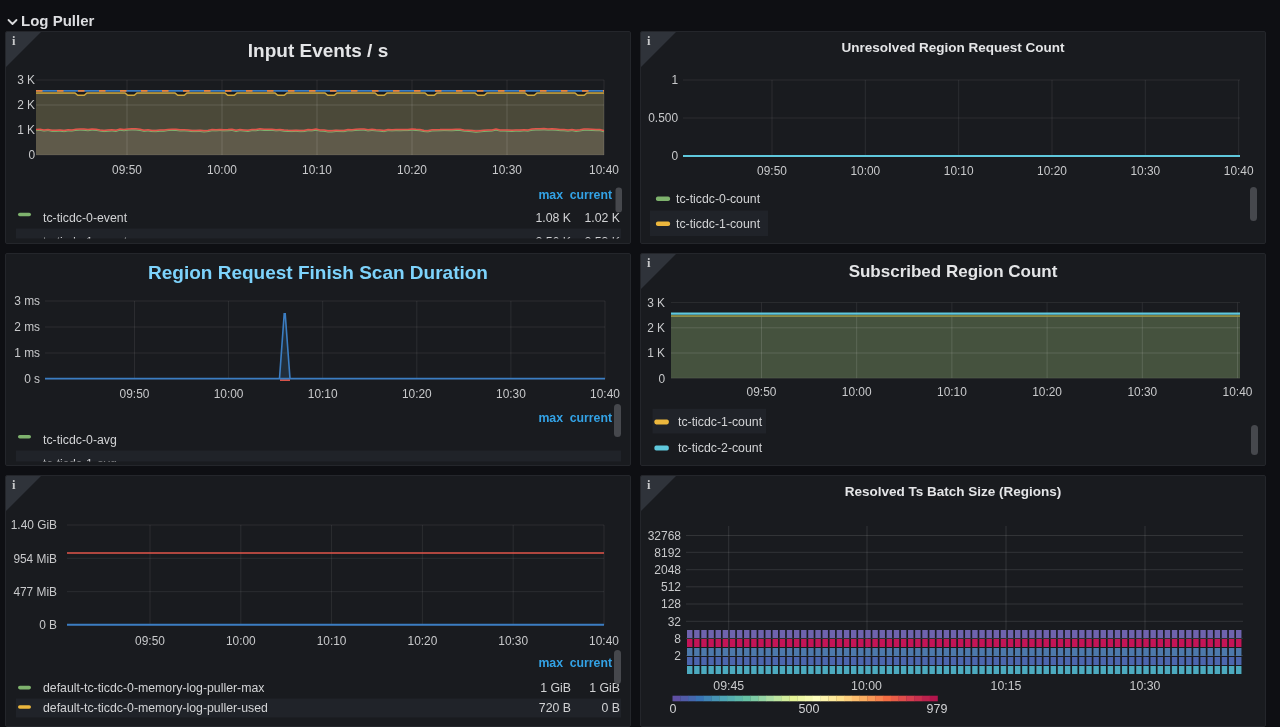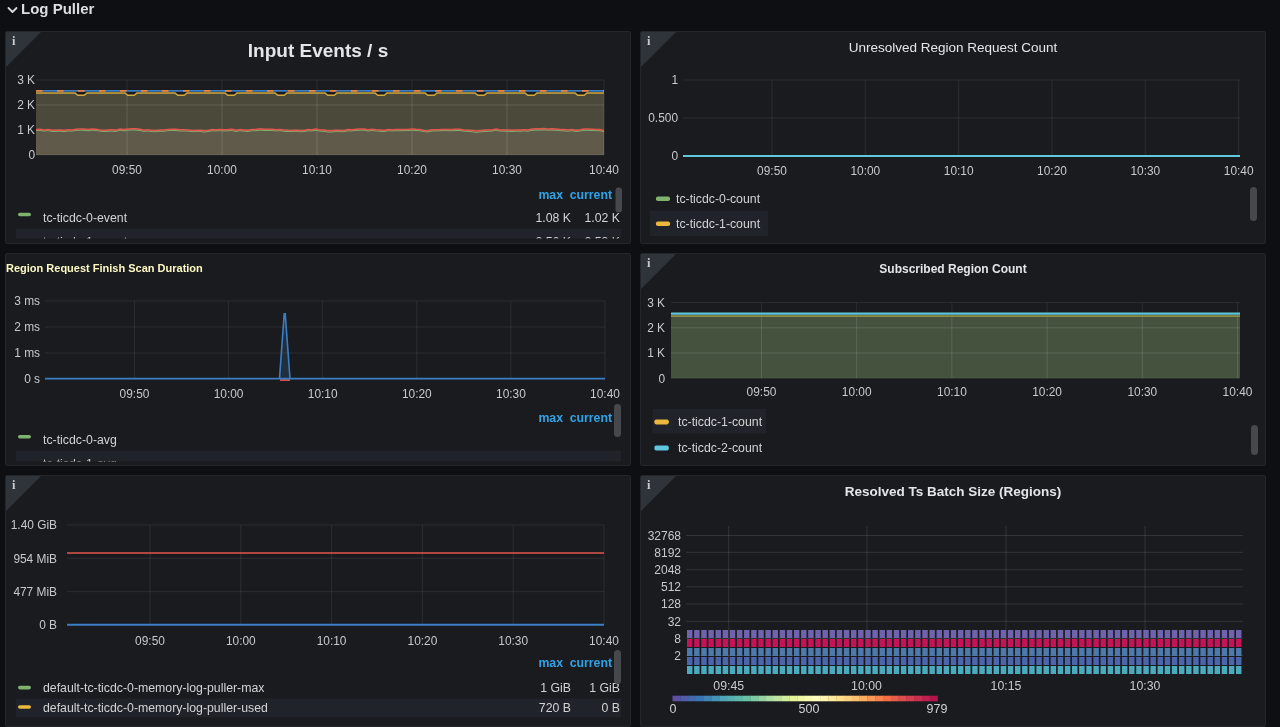--- a/index.html
+++ b/index.html
@@ -1,13 +1,13 @@
 <!DOCTYPE html>
 <html><head><meta charset="utf-8"><style>html,body{margin:0;padding:0}body{width:1280px;height:727px;background:#0e0f13;font-family:"Liberation Sans",sans-serif;overflow:hidden;position:relative;-webkit-font-smoothing:antialiased}svg text{font-family:"Liberation Sans",sans-serif}</style></head><body>
-<div style="position:absolute;left:0;top:0;width:1048px;height:30px">
+<div style="position:absolute;left:0;top:12px;width:1048px;height:30px">
     <svg width="18" height="18" style="position:absolute;left:3px;top:1px" viewBox="0 0 18 18">
       <polyline points="5.5,7 9.5,11 13.5,7" fill="none" stroke="#d8d9db" stroke-width="1.8" stroke-linecap="round" stroke-linejoin="round"></polyline>
     </svg>
     <div style="position:absolute;left:21px;top:0px;font-size:15px;font-weight:bold;color:#dcdde0">Log Puller</div>
   </div>
 <div style="position:absolute;left:5px;top:31px;width:626px;height:213px;background:#191b1f;border:1px solid #24262b;border-radius:2px;overflow:hidden;box-sizing:border-box">
     <div style="position:absolute;left:0;top:0;width:0;height:0;border-top:35px solid #2f333a;border-right:35px solid transparent"></div>
     <div style="position:absolute;left:6px;top:2px;font-family:'Liberation Serif',serif;font-weight:bold;font-size:12.5px;color:#c9cacc">i</div>
     <svg width="624" height="211" viewBox="0 0 624 211" style="position:absolute;left:-1px;top:-1px">
       <path d="M31.0,62.0 L70.0,62.0 L72.8,64.3 L79.2,64.3 L82.0,62.0 L120.0,62.0 L122.8,64.3 L129.2,64.3 L132.0,62.0 L170.0,62.0 L172.8,64.3 L179.2,64.3 L182.0,62.0 L220.0,62.0 L222.8,64.3 L229.2,64.3 L232.0,62.0 L270.0,62.0 L272.8,64.3 L279.2,64.3 L282.0,62.0 L320.0,62.0 L322.8,64.3 L329.2,64.3 L332.0,62.0 L370.0,62.0 L372.8,64.3 L379.2,64.3 L382.0,62.0 L420.0,62.0 L422.8,64.3 L429.2,64.3 L432.0,62.0 L470.0,62.0 L472.8,64.3 L479.2,64.3 L482.0,62.0 L520.0,62.0 L522.8,64.3 L529.2,64.3 L532.0,62.0 L570.0,62.0 L572.8,64.3 L579.2,64.3 L582.0,62.0 L599.0,62.0 L599.0,99.6 L595.0,98.5 L591.0,98.5 L587.0,98.3 L583.0,98.1 L579.0,98.1 L575.0,98.8 L571.0,99.3 L567.0,98.5 L563.0,99.0 L559.0,98.6 L555.0,98.5 L551.0,98.0 L547.0,97.8 L543.0,97.9 L539.0,97.6 L535.0,97.8 L531.0,97.8 L527.0,98.1 L523.0,99.0 L519.0,98.7 L515.0,99.1 L511.0,99.0 L507.0,99.3 L503.0,99.1 L499.0,98.9 L495.0,98.9 L491.0,98.0 L487.0,98.9 L483.0,99.1 L479.0,99.3 L475.0,99.7 L471.0,100.1 L467.0,99.6 L463.0,99.2 L459.0,99.0 L455.0,98.3 L451.0,98.3 L447.0,98.6 L443.0,98.5 L439.0,98.4 L435.0,98.6 L431.0,98.7 L427.0,98.8 L423.0,99.7 L419.0,99.4 L415.0,98.6 L411.0,98.3 L407.0,97.9 L403.0,98.4 L399.0,98.4 L395.0,98.6 L391.0,98.5 L387.0,98.7 L383.0,98.5 L379.0,99.5 L375.0,99.0 L371.0,98.7 L367.0,98.3 L363.0,98.8 L359.0,97.9 L355.0,98.0 L351.0,98.2 L347.0,98.7 L343.0,98.6 L339.0,99.5 L335.0,99.4 L331.0,99.3 L327.0,99.8 L323.0,99.8 L319.0,99.1 L315.0,98.9 L311.0,98.1 L307.0,98.7 L303.0,98.6 L299.0,99.4 L295.0,99.5 L291.0,99.2 L287.0,99.4 L283.0,99.3 L279.0,99.1 L275.0,98.4 L271.0,98.7 L267.0,98.2 L263.0,98.3 L259.0,98.3 L255.0,97.8 L251.0,98.6 L247.0,98.5 L243.0,99.3 L239.0,98.9 L235.0,98.5 L231.0,99.3 L227.0,98.3 L223.0,98.6 L219.0,98.7 L215.0,98.4 L211.0,98.7 L207.0,98.6 L203.0,99.4 L199.0,99.8 L195.0,99.3 L191.0,99.4 L187.0,99.4 L183.0,98.9 L179.0,98.7 L175.0,98.8 L171.0,98.3 L167.0,98.2 L163.0,98.4 L159.0,99.1 L155.0,99.1 L151.0,99.5 L147.0,99.4 L143.0,98.8 L139.0,99.2 L135.0,98.3 L131.0,97.8 L127.0,97.7 L123.0,97.9 L119.0,98.6 L115.0,98.0 L111.0,99.3 L107.0,98.8 L103.0,99.1 L99.0,99.4 L95.0,98.9 L91.0,98.2 L87.0,97.9 L83.0,98.6 L79.0,98.1 L75.0,97.9 L71.0,98.2 L67.0,98.9 L63.0,98.8 L59.0,99.5 L55.0,99.0 L51.0,99.2 L47.0,99.2 L43.0,98.4 L39.0,98.9 L35.0,98.2 L31.0,98.5 Z" fill="#4b4939"></path>
@@ -87,21 +87,21 @@
       <text x="412" y="144" text-anchor="middle" font-size="11.9" fill="#c8c9cb" font-weight="normal">10:20</text>
       <text x="505.3" y="144" text-anchor="middle" font-size="11.9" fill="#c8c9cb" font-weight="normal">10:30</text>
       <text x="598.7" y="144" text-anchor="middle" font-size="11.9" fill="#c8c9cb" font-weight="normal">10:40</text>
       <rect x="16" y="165.5" width="14" height="4.5" fill="#7eb26d" rx="1.8"></rect>
       <text x="36" y="172" text-anchor="start" font-size="12.3" fill="#d2d3d5" font-weight="normal">tc-ticdc-0-count</text>
       <rect x="10" y="179.5" width="118" height="25.5" fill="#202329"></rect>
       <rect x="16" y="190.5" width="14" height="4.5" fill="#ecb73d" rx="1.8"></rect>
       <text x="36" y="197" text-anchor="start" font-size="12.3" fill="#d2d3d5" font-weight="normal">tc-ticdc-1-count</text>
       <rect x="610" y="156" width="7" height="34" fill="#46484d" rx="3.5"></rect>
     </svg>
-    <div style="position:absolute;left:0;top:8px;width:100%;text-align:center;font-size:13.5px;font-weight:normal;color:#e4e5e7">Unresolved Region Request Count</div>
+    <div style="position:absolute;left:0;top:8px;width:100%;text-align:center;font-size:13.5px;font-weight:bold;color:#e4e5e7">Unresolved Region Request Count</div>
   </div>
 <div style="position:absolute;left:5px;top:253px;width:626px;height:213px;background:#191b1f;border:1px solid #24262b;border-radius:2px;overflow:hidden;box-sizing:border-box">
     <svg width="624" height="211" viewBox="0 0 624 211" style="position:absolute;left:-1px;top:-1px">
       <line x1="40" y1="48" x2="600" y2="48" stroke="rgba(255,255,255,0.08)" stroke-width="1"></line>
       <line x1="40" y1="74" x2="600" y2="74" stroke="rgba(255,255,255,0.08)" stroke-width="1"></line>
       <line x1="40" y1="100" x2="600" y2="100" stroke="rgba(255,255,255,0.08)" stroke-width="1"></line>
       <line x1="40" y1="126" x2="600" y2="126" stroke="rgba(255,255,255,0.08)" stroke-width="1"></line>
       <line x1="129.5" y1="48" x2="129.5" y2="126" stroke="rgba(255,255,255,0.08)" stroke-width="1"></line>
       <line x1="223.6" y1="48" x2="223.6" y2="126" stroke="rgba(255,255,255,0.08)" stroke-width="1"></line>
       <line x1="317.7" y1="48" x2="317.7" y2="126" stroke="rgba(255,255,255,0.08)" stroke-width="1"></line>
@@ -128,21 +128,21 @@
       <text x="38" y="190.5" text-anchor="start" font-size="12.3" fill="#d2d3d5" font-weight="normal">tc-ticdc-0-avg</text>
       <rect x="11" y="197.5" width="605" height="11" fill="#202329"></rect>
       <clipPath id="p3clip">
         <rect x="0" y="0" width="624" height="208.5"></rect>
       </clipPath>
       <g clip-path="url(#p3clip)">
         <text x="38" y="215" text-anchor="start" font-size="12.3" fill="#d2d3d5" font-weight="normal">tc-ticdc-1-avg</text>
       </g>
       <rect x="609" y="151" width="7" height="33" fill="#46484d" rx="3.5"></rect>
     </svg>
-    <div style="position:absolute;left:0;top:8px;width:100%;font-size:11px;font-weight:bold;color:#fef9c3">Region Request Finish Scan Duration</div>
+    <div style="position:absolute;left:0;top:8px;width:100%;text-align:center;font-size:19px;font-weight:bold;color:#7dd3fc">Region Request Finish Scan Duration</div>
   </div>
 <div style="position:absolute;left:640px;top:253px;width:626px;height:213px;background:#191b1f;border:1px solid #24262b;border-radius:2px;overflow:hidden;box-sizing:border-box">
     <div style="position:absolute;left:0;top:0;width:0;height:0;border-top:35px solid #2f333a;border-right:35px solid transparent"></div>
     <div style="position:absolute;left:6px;top:2px;font-family:'Liberation Serif',serif;font-weight:bold;font-size:12.5px;color:#c9cacc">i</div>
     <svg width="624" height="211" viewBox="0 0 624 211" style="position:absolute;left:-1px;top:-1px">
       <rect x="31" y="63" width="569" height="62.2" fill="#45523e"></rect>
       <line x1="31" y1="49.6" x2="600" y2="49.6" stroke="rgba(255,255,255,0.08)" stroke-width="1"></line>
       <line x1="31" y1="74.8" x2="600" y2="74.8" stroke="rgba(255,255,255,0.08)" stroke-width="1"></line>
       <line x1="31" y1="100" x2="600" y2="100" stroke="rgba(255,255,255,0.08)" stroke-width="1"></line>
       <line x1="31" y1="125.2" x2="600" y2="125.2" stroke="rgba(255,255,255,0.08)" stroke-width="1"></line>
@@ -172,21 +172,21 @@
       <text x="407.1" y="143" text-anchor="middle" font-size="11.9" fill="#c8c9cb" font-weight="normal">10:20</text>
       <text x="502.3" y="143" text-anchor="middle" font-size="11.9" fill="#c8c9cb" font-weight="normal">10:30</text>
       <text x="597.5" y="143" text-anchor="middle" font-size="11.9" fill="#c8c9cb" font-weight="normal">10:40</text>
       <rect x="12.5" y="155.8" width="113.5" height="24.7" fill="#202329"></rect>
       <rect x="14.4" y="166.4" width="14.4" height="5" fill="#ecb73d" rx="1.8"></rect>
       <text x="38" y="173.3" text-anchor="start" font-size="12.3" fill="#d2d3d5" font-weight="normal">tc-ticdc-1-count</text>
       <rect x="14.4" y="192.6" width="14.4" height="5" fill="#5fc8dc" rx="1.8"></rect>
       <text x="38" y="199" text-anchor="start" font-size="12.3" fill="#d2d3d5" font-weight="normal">tc-ticdc-2-count</text>
       <rect x="611" y="172" width="7" height="30" fill="#46484d" rx="3.5"></rect>
     </svg>
-    <div style="position:absolute;left:0;top:8px;width:100%;text-align:center;font-size:12px;font-weight:bold;color:#e4e5e7">Subscribed Region Count</div>
+    <div style="position:absolute;left:0;top:8px;width:100%;text-align:center;font-size:17px;font-weight:bold;color:#e4e5e7">Subscribed Region Count</div>
   </div>
 <div style="position:absolute;left:5px;top:475px;width:626px;height:252px;background:#191b1f;border:1px solid #24262b;border-radius:2px;overflow:hidden;box-sizing:border-box">
     <div style="position:absolute;left:0;top:0;width:0;height:0;border-top:35px solid #2f333a;border-right:35px solid transparent"></div>
     <div style="position:absolute;left:6px;top:2px;font-family:'Liberation Serif',serif;font-weight:bold;font-size:12.5px;color:#c9cacc">i</div>
     <svg width="624" height="250" viewBox="0 0 624 250" style="position:absolute;left:-1px;top:-1px">
       <line x1="62" y1="50" x2="599" y2="50" stroke="rgba(255,255,255,0.08)" stroke-width="1"></line>
       <line x1="62" y1="83.3" x2="599" y2="83.3" stroke="rgba(255,255,255,0.08)" stroke-width="1"></line>
       <line x1="62" y1="116.7" x2="599" y2="116.7" stroke="rgba(255,255,255,0.08)" stroke-width="1"></line>
       <line x1="62" y1="150" x2="599" y2="150" stroke="rgba(255,255,255,0.08)" stroke-width="1"></line>
       <line x1="145" y1="50" x2="145" y2="150" stroke="rgba(255,255,255,0.08)" stroke-width="1"></line>

